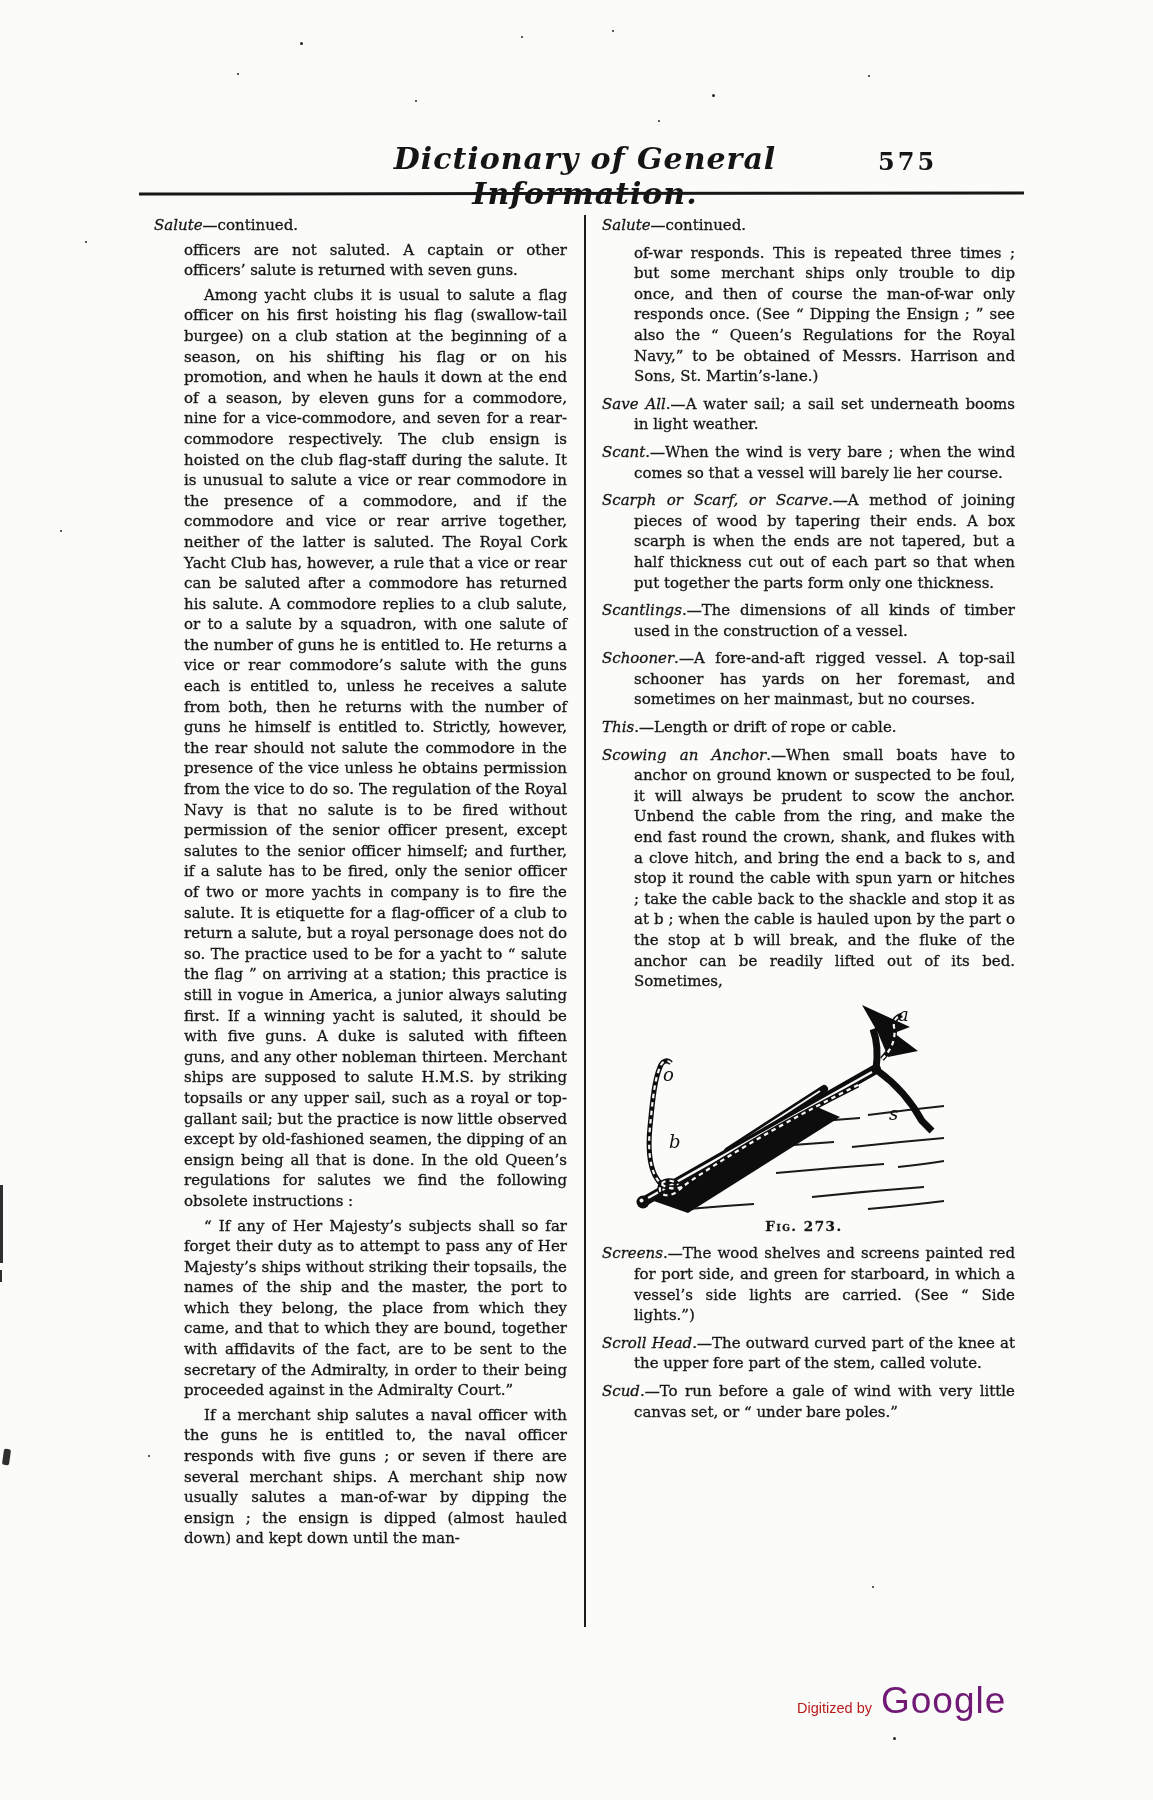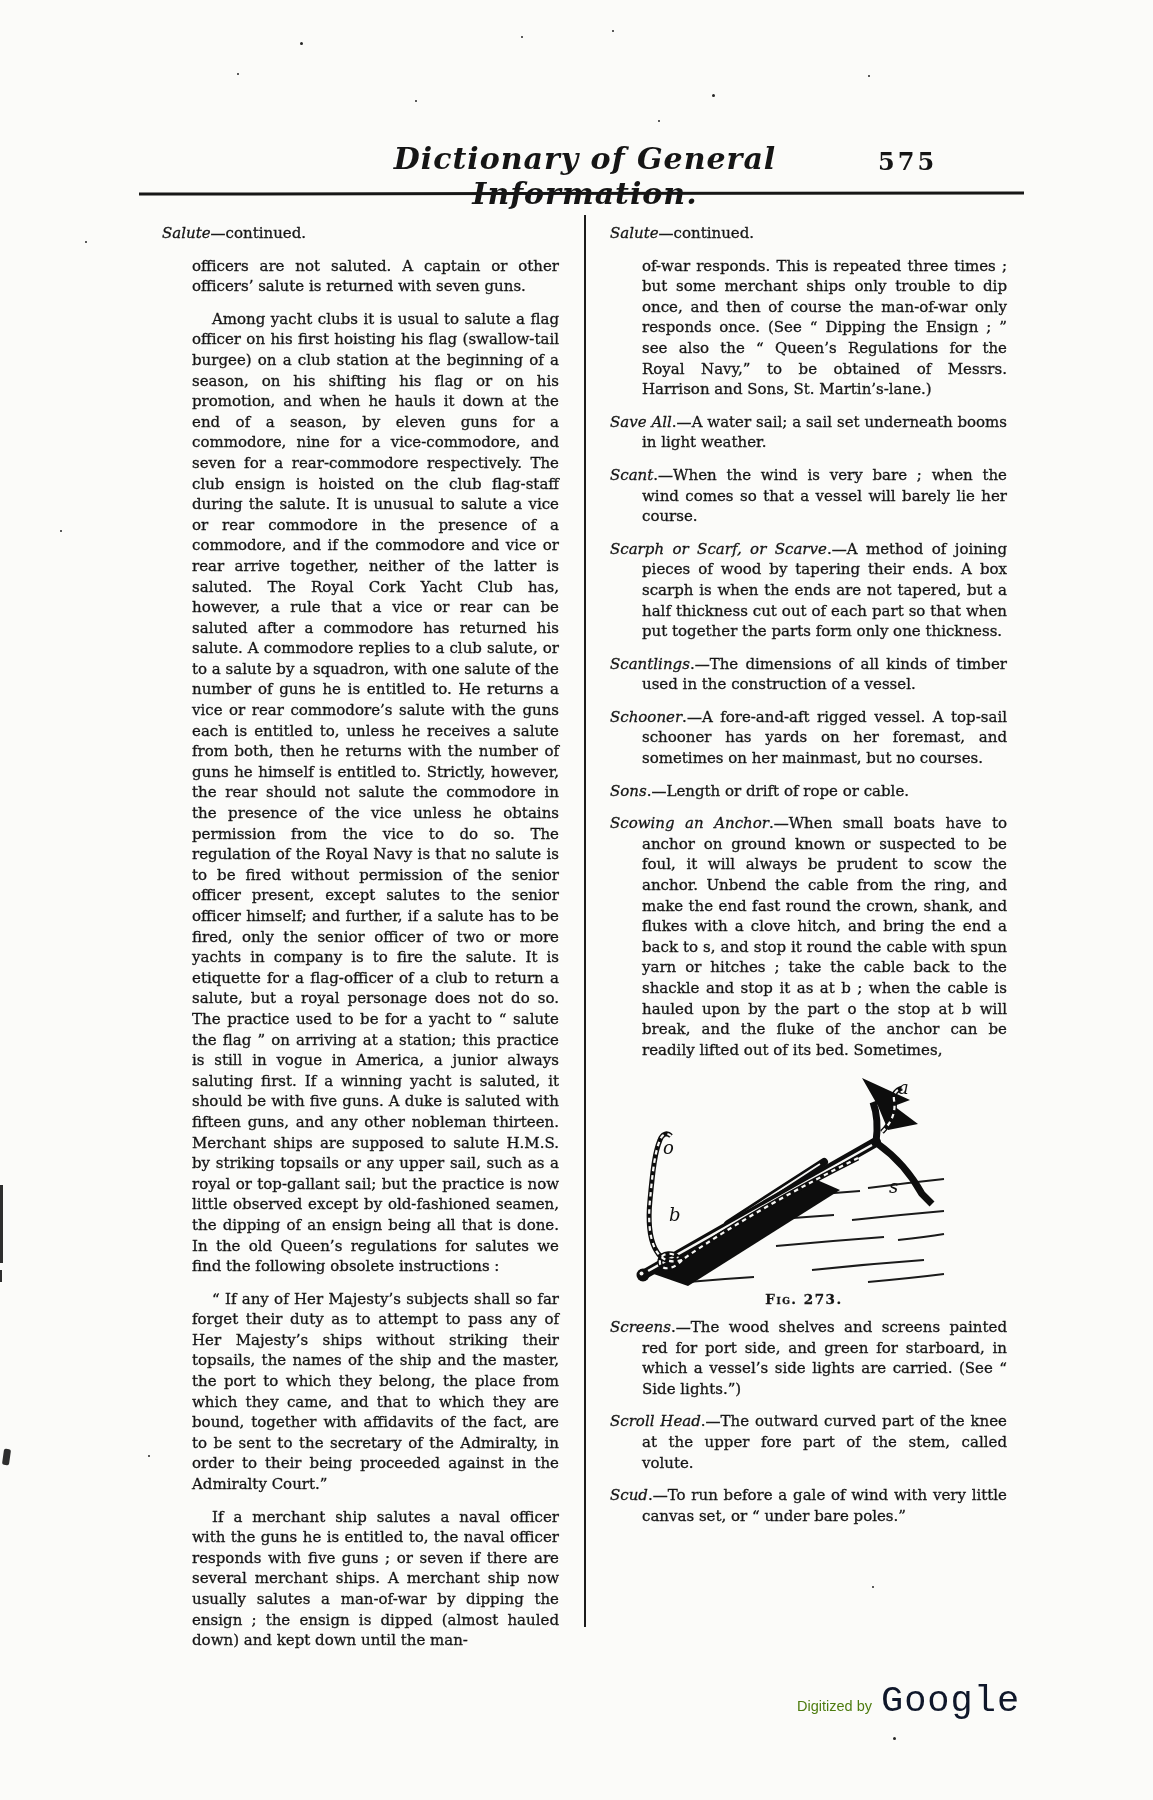--- a/index.html
+++ b/index.html
@@ -22,41 +22,41 @@
   .divider{
     position:absolute;left:584px;top:215px;width:2px;height:1412px;background:#1c1c1c;
   }
   .col{
     position:absolute;top:211px;width:421px;
     font-size:15px;line-height:20.6px;text-align:justify;
     -webkit-text-stroke:0.3px #181818;
   }
   .col-left{left:150px;}
   .col-right{left:598px;}
-  p{margin:12px;}
+  p{margin:4px;}
   .col-left .para{padding-left:30px;}
   .col-right .para{padding-left:32px;}
   .first-indent{text-indent:20px;}
   .entry{padding-left:32px;text-indent:-32px;}
   .col-right p + p, .col-right p + figure + p, .col-right figure{margin-top:7px;}
   .continued i, .entry i{font-style:italic;}
   .anchor-figure{margin:14px 0 2px 28px;width:330px;padding:0;}
   .anchor-figure svg{display:block;}
   .anchor-figure figcaption{
     margin-top:2px;margin-left:58px;width:240px;text-align:center;
     font-variant:small-caps;font-weight:bold;font-size:13.5px;letter-spacing:1.5px;
     text-indent:0;
   }
   .fig-label{font-style:italic;font-size:18px;font-family:"DejaVu Serif",serif;}
   .watermark{
     position:absolute;left:797px;top:1680px;display:flex;align-items:baseline;gap:9px;
     -webkit-text-stroke:0;
   }
-  .wm-prefix{font-family:"Liberation Sans","DejaVu Sans",sans-serif;font-size:14.5px;color:#4d7c0f;}
-  .wm-logo{font-family:Liberation Mono, monospace;font-size:37px;color:#0f172a;letter-spacing:1px;}
+  .wm-prefix{font-family:"Liberation Sans","DejaVu Sans",sans-serif;font-size:14.5px;color:#b91c1c;}
+  .wm-logo{font-family:Liberation Sans, sans-serif;font-size:37px;color:#701a75;letter-spacing:1px;}
   .speck{position:absolute;background:#262626;border-radius:50%;}
   .edge-mark{position:absolute;background:#2e2e2e;}
 </style>
 </head>
 <body>
 
 <div class="page">
 
   <div class="page-title">Dictionary of General Information.</div>
   <div class="page-number">575</div>
@@ -71,21 +71,21 @@
       <p class="para first-indent"><span>If a merchant ship salutes a naval officer with the guns he is entitled to, the naval officer responds with five guns ; or seven if there are several merchant ships.  A merchant ship now usually salutes a man-of-war by dipping the ensign ; the ensign is dipped (almost hauled down) and kept down until the man-</span></p>
     </div>
   <div class="col col-right" id="right-col">
       <p class="continued"><i>Salute</i><span>—</span><span>continued.</span></p>
       <p class="para"><span>of-war responds.  This is repeated three times ; but some merchant ships only trouble to dip once, and then of course the man-of-war only responds once.  (See “ Dipping the Ensign ; ” see also the “ Queen’s Regulations for the Royal Navy,” to be obtained of Messrs. Harrison and Sons, St. Martin’s-lane.)</span></p>
       <p class="entry"><i>Save All</i><span>.—</span><span>A water sail; a sail set underneath booms in light weather.</span></p>
       <p class="entry"><i>Scant</i><span>.—</span><span>When the wind is very bare ; when the wind comes so that a vessel will barely lie her course.</span></p>
       <p class="entry"><i>Scarph or Scarf, or Scarve</i><span>.—</span><span>A method of joining pieces of wood by tapering their ends.  A box scarph is when the ends are not tapered, but a half thickness cut out of each part so that when put together the parts form only one thickness.</span></p>
       <p class="entry"><i>Scantlings</i><span>.—</span><span>The dimensions of all kinds of timber used in the construction of a vessel.</span></p>
       <p class="entry"><i>Schooner</i><span>.—</span><span>A fore-and-aft rigged vessel.  A top-sail schooner has yards on her foremast, and sometimes on her mainmast, but no courses.</span></p>
-      <p class="entry"><i>Sons</i><span>.—</span><span>Length or drift of rope or cable.</span></p>
+      <p class="entry"><i>This</i><span>.—</span><span>Length or drift of rope or cable.</span></p>
       <p class="entry"><i>Scowing an Anchor</i><span>.—</span><span>When small boats have to anchor on ground known or suspected to be foul, it will always be prudent to scow the anchor.  Unbend the cable from the ring, and make the end fast round the crown, shank, and flukes with a clove hitch, and bring the end a back to s, and stop it round the cable with spun yarn or hitches ; take the cable back to the shackle and stop it as at b ; when the cable is hauled upon by the part o the stop at b will break, and the fluke of the anchor can be readily lifted out of its bed.  Sometimes,</span></p>
   <figure class="anchor-figure">
     <svg viewBox="0 0 320 215" width="320" height="215" aria-hidden="true">
 
       <g stroke="#1a1a1a" stroke-width="2" fill="none">
         <path d="M150 126 q42 -4 84 -7"></path>
         <path d="M242 116 q38 -5 76 -9"></path>
         <path d="M120 150 q44 -4 88 -7"></path>
         <path d="M226 148 q46 -5 92 -9"></path>
         <path d="M150 174 q54 -5 108 -9"></path>

